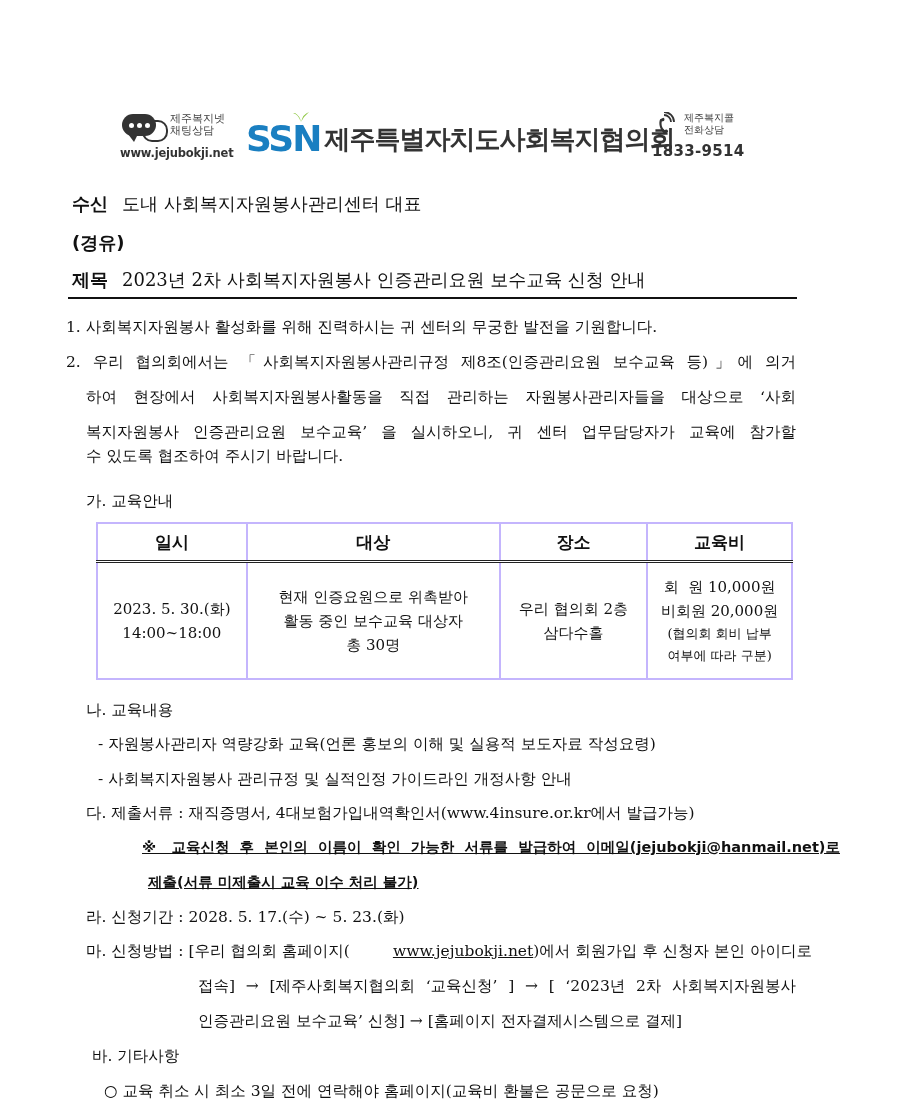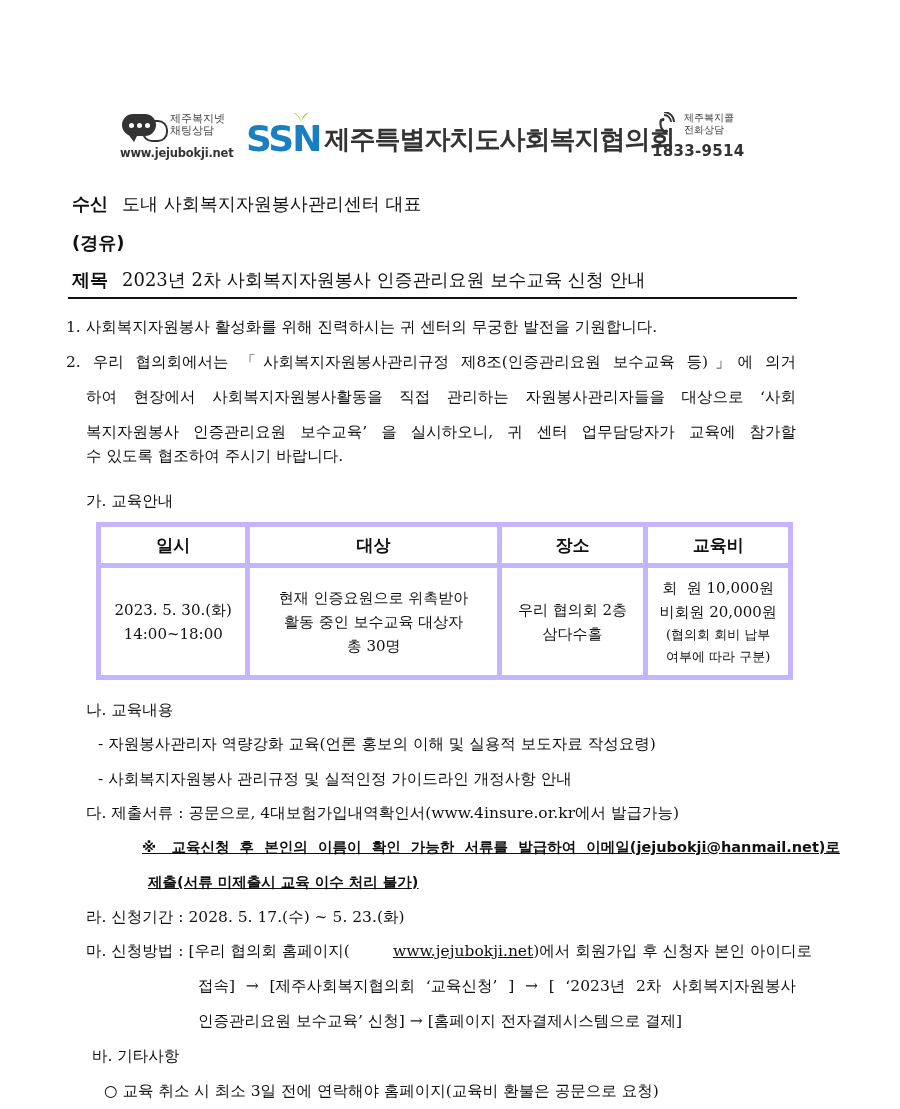--- a/index.html
+++ b/index.html
@@ -67,21 +67,21 @@
 
   
   .p { font-size: 15.5px; white-space: nowrap; line-height: 20px; }
   .just { text-align: justify; text-align-last: justify; }
 
   
   table.edu {
     position: absolute; left: 96px; top: 522px; width: 697px; height: 158px;
     border-collapse: collapse; font-size: 15px;
   }
-  table.edu td, table.edu th { border: 5px solid #c4b5fd; text-align: center; vertical-align: middle; padding: 0; }
+  table.edu td, table.edu th { border: 2px solid #c4b5fd; text-align: center; vertical-align: middle; padding: 0; }
   table.edu { border: 2px solid #111; }
   table.edu th {
     font-family: "DejaVu Sans", sans-serif; font-weight: bold; font-size: 17px; height: 36px;
     border-bottom: 3px double #222;
   }
   table.edu td { line-height: 24px; }
   .small { font-size: 13px; line-height: 22px; }
 
   .underline { text-decoration: underline; margin-left: 43px; }
   .bold { font-weight: bold; font-family: "DejaVu Sans", sans-serif; }
@@ -183,21 +183,21 @@
       <div class="small">(협의회 회비 납부</div>
       <div class="small">여부에 따라 구분)</div>
     </td>
   </tr>
 </tbody>
   </table>
 
 <div class="abs p" style="left:86px; top:700px;">나. 교육내용</div>
 <div class="abs p" style="left:98px; top:734px;">- 자원봉사관리자 역량강화 교육(언론 홍보의 이해 및 실용적 보도자료 작성요령)</div>
 <div class="abs p" style="left:98px; top:769px;">- 사회복지자원봉사 관리규정 및 실적인정 가이드라인 개정사항 안내</div>
-<div class="abs p" style="left:86px; top:803px;">다. 제출서류 : 공문으로, 4대보험가입내역확인서(www.4insure.or.kr에서 발급가능)</div>
+<div class="abs p" style="left:86px; top:803px;">다. 제출서류 : 재직증명서, 4대보험가입내역확인서(www.4insure.or.kr에서 발급가능)</div>
 
 <div class="abs p bold underline just" style="left:99px; top:837px; width:698px; font-size:14.5px;">※ 교육신청 후 본인의 이름이 확인 가능한 서류를 발급하여 이메일(jejubokji@hanmail.net)로</div>
 <div class="abs p bold underline" style="left:105px; top:872px; font-size:14.5px;">제출(서류 미제출시 교육 이수 처리 불가)</div>
 
 <div class="abs p" style="left:86px; top:907px;">라. 신청기간 : 2028. 5. 17.(수) ~ 5. 23.(화)</div>
 
 <div class="abs p" style="left:86px; top:941px;">
   <span>마. 신청방법 : </span><span>[우리 협의회 홈페이지(</span><span class="underline">www.jejubokji.net</span><span>)에서 회원가입 후 신청자 본인 아이디로</span>
 </div>
 <div class="abs p just" style="left:198px; top:976px; width:598px;">접속] → [제주사회복지협의회  ‘교육신청’ ] → [ ‘2023년 2차 사회복지자원봉사</div>

